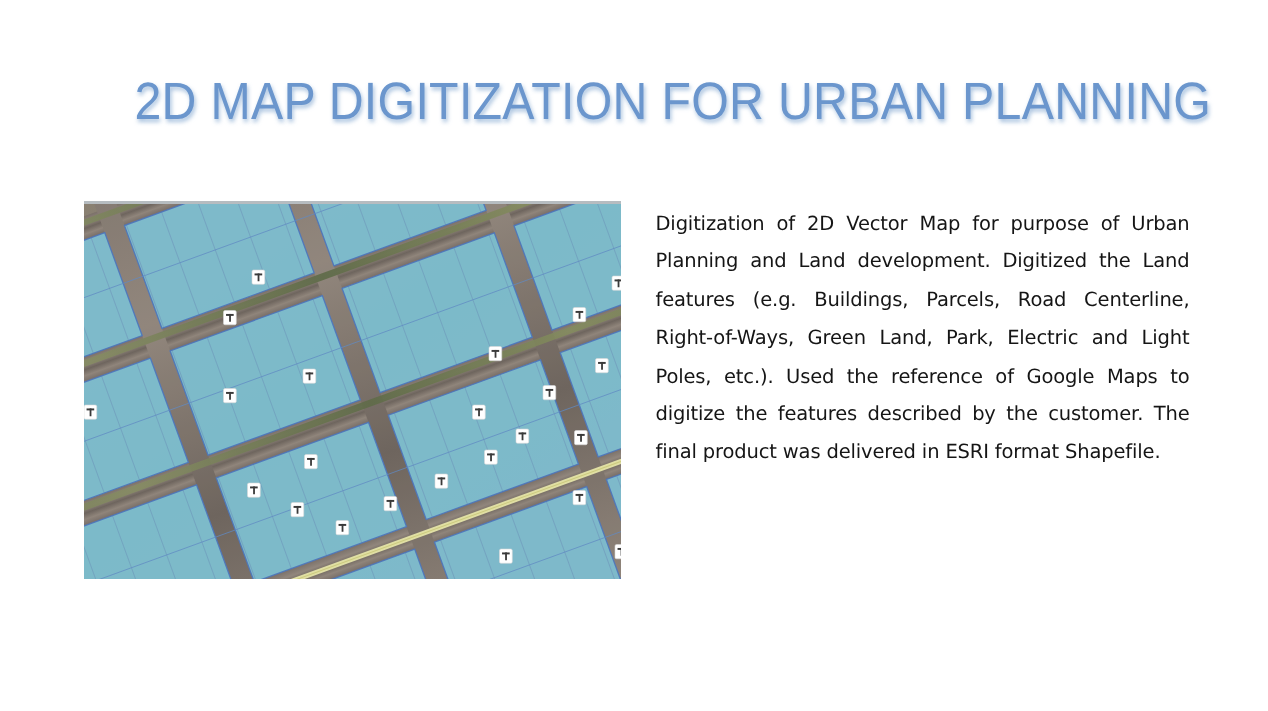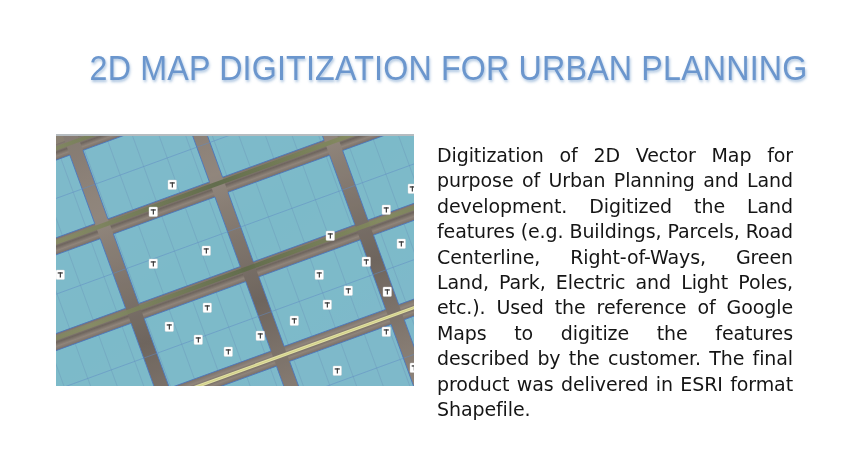--- a/index.html
+++ b/index.html
@@ -56,21 +56,21 @@
     display: block;
   }
 
   
   #description {
     position: absolute;
     left: 437px;
     top: 124px;
     width: 356px;
     font-family: "DejaVu Sans", "Liberation Sans", sans-serif;
-    font-size: 19px;
+    font-size: 13px;
     line-height: 25.4px;
     color: #151515;
     text-align: justify;
     text-justify: inter-word;
     font-weight: 400;
     letter-spacing: -0.1px;
   }
 </style>
 </head>
 <body>

